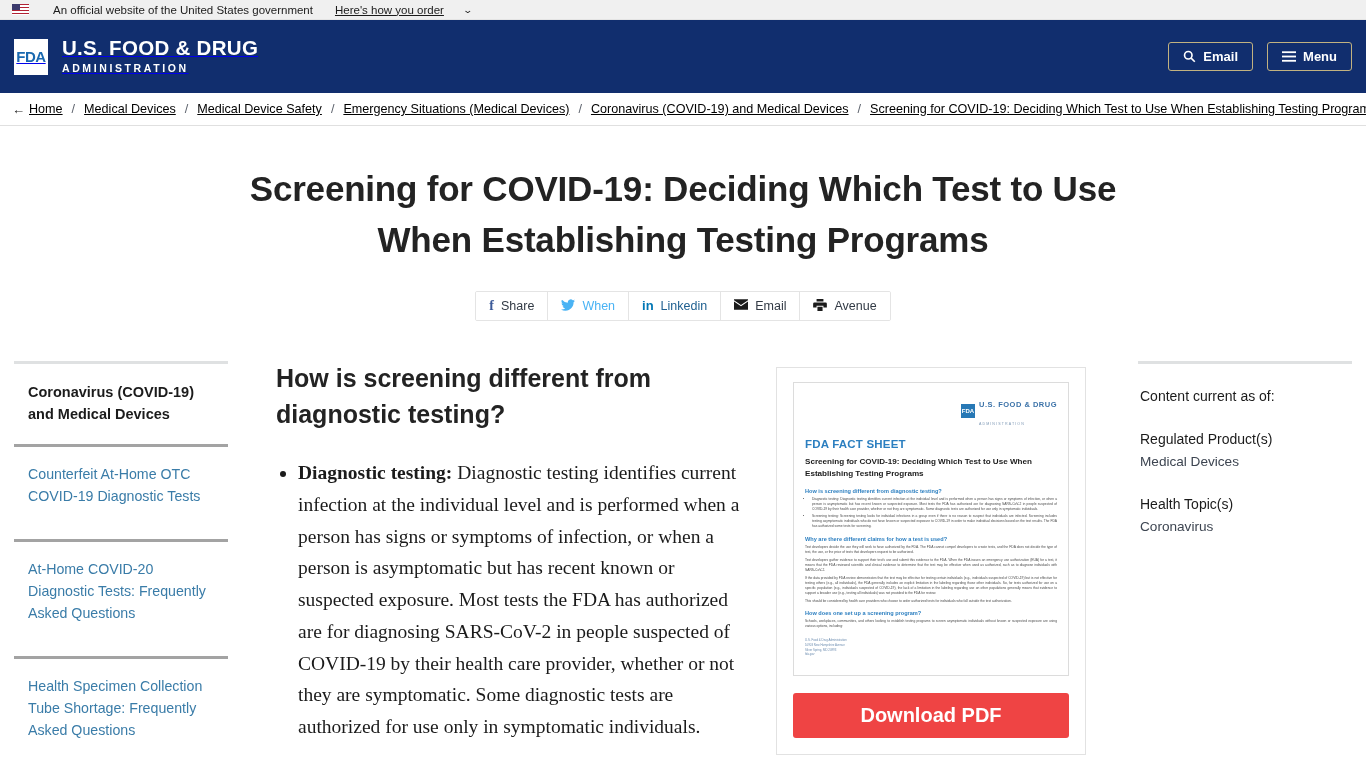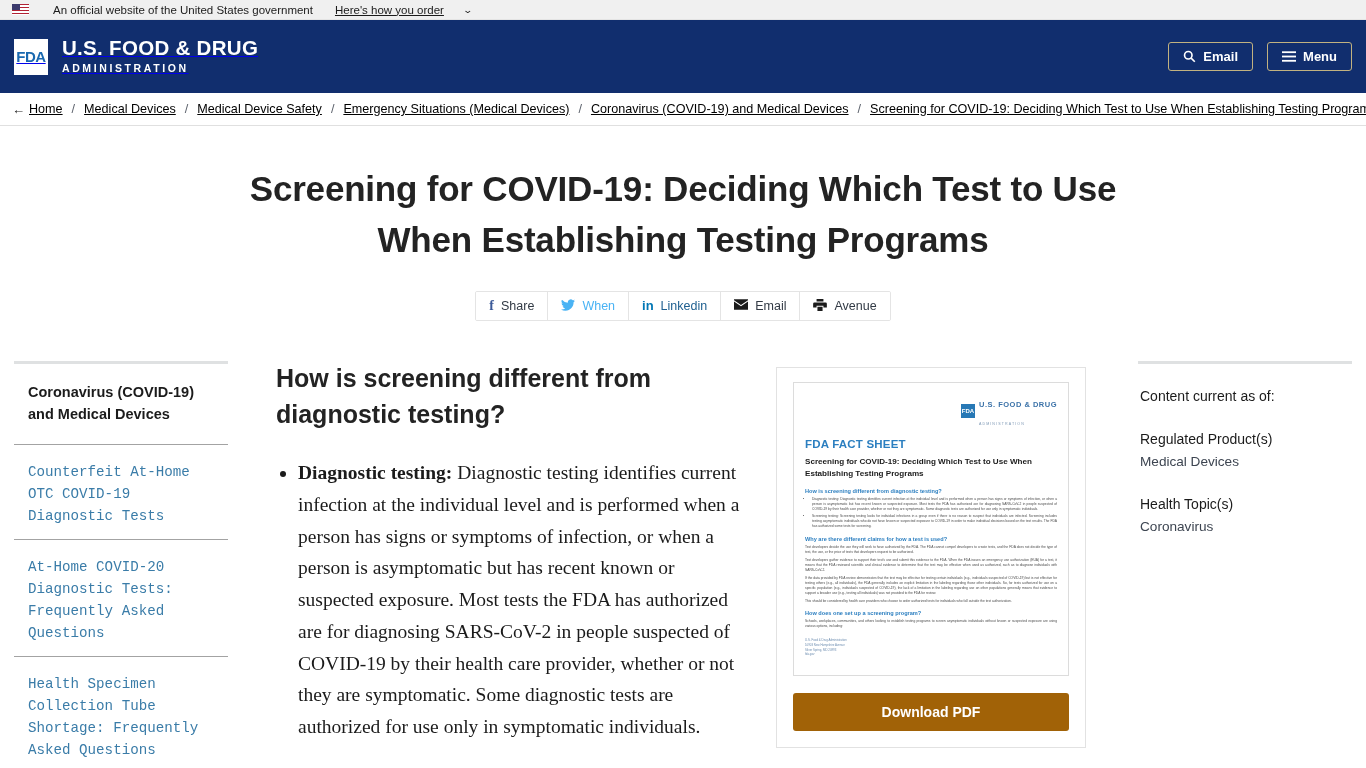--- a/index.html
+++ b/index.html
@@ -208,23 +208,22 @@
   
   .left-nav-top-rule { border-top: 3px solid #dfe1e2; margin-bottom: 18px; }
   .left-nav-title {
     font-size: 14.5px;
     font-weight: bold;
     color: #1b1b1b;
     line-height: 1.5;
     padding: 0 14px 18px 14px;
   }
   .left-nav-item {
-    border-top: 1px solid #a3a3a3;
-    padding: 16px 14px 12px 14px;
-    font-family: Liberation Mono, monospace;
+    border-top: 3px solid #a3a3a3;
+    padding: 16px 14px 32px 14px;
   }
   .left-nav-item a {
     color: #3a7ca8;
     font-size: 14.2px;
     line-height: 1.55;
     text-decoration: none;
     display: block;
   }
 
   
@@ -311,25 +310,25 @@
   .pt-footer {
     font-size: 2.9px;
     color: #6d8db0;
     line-height: 1.6;
     margin-top: 9px;
   }
   .download-btn {
     display: block;
     width: 100%;
     margin-top: 17px;
-    background: #a16207;
+    background: #ef4444;
     color: #fff;
     text-align: center;
     padding: 11px 0;
-    font-size: 14px;
+    font-size: 20px;
     font-weight: bold;
     border: none;
     border-radius: 3px;
     cursor: pointer;
     font-family: "Liberation Sans", sans-serif;
   }
   .main-flex { display: flex; align-items: flex-start; }
   .main-text-col { flex: 1 1 auto; padding-right: 30px; }
 
   

